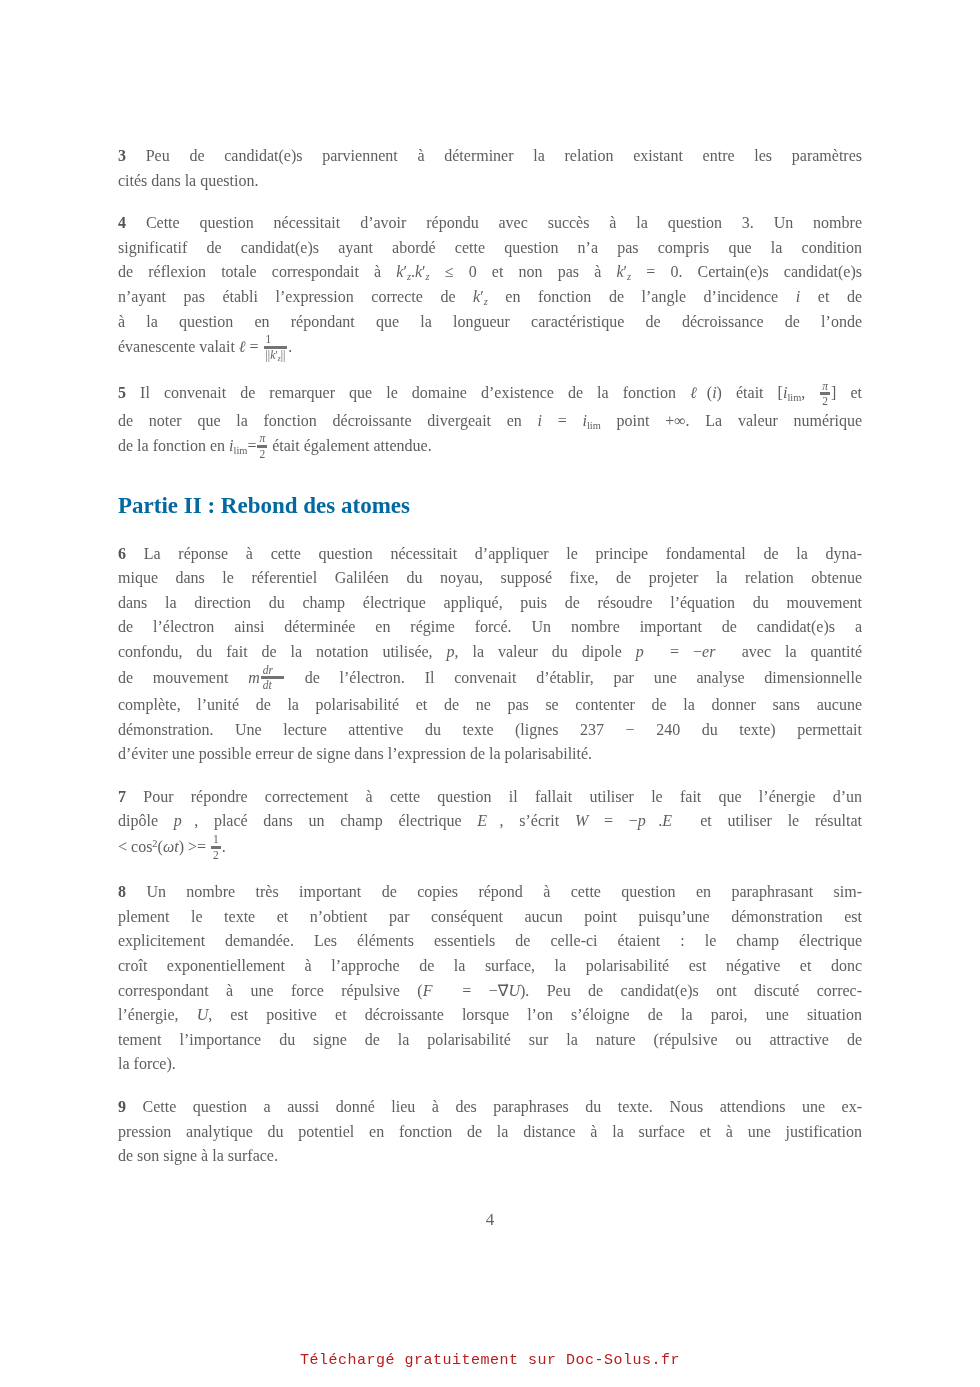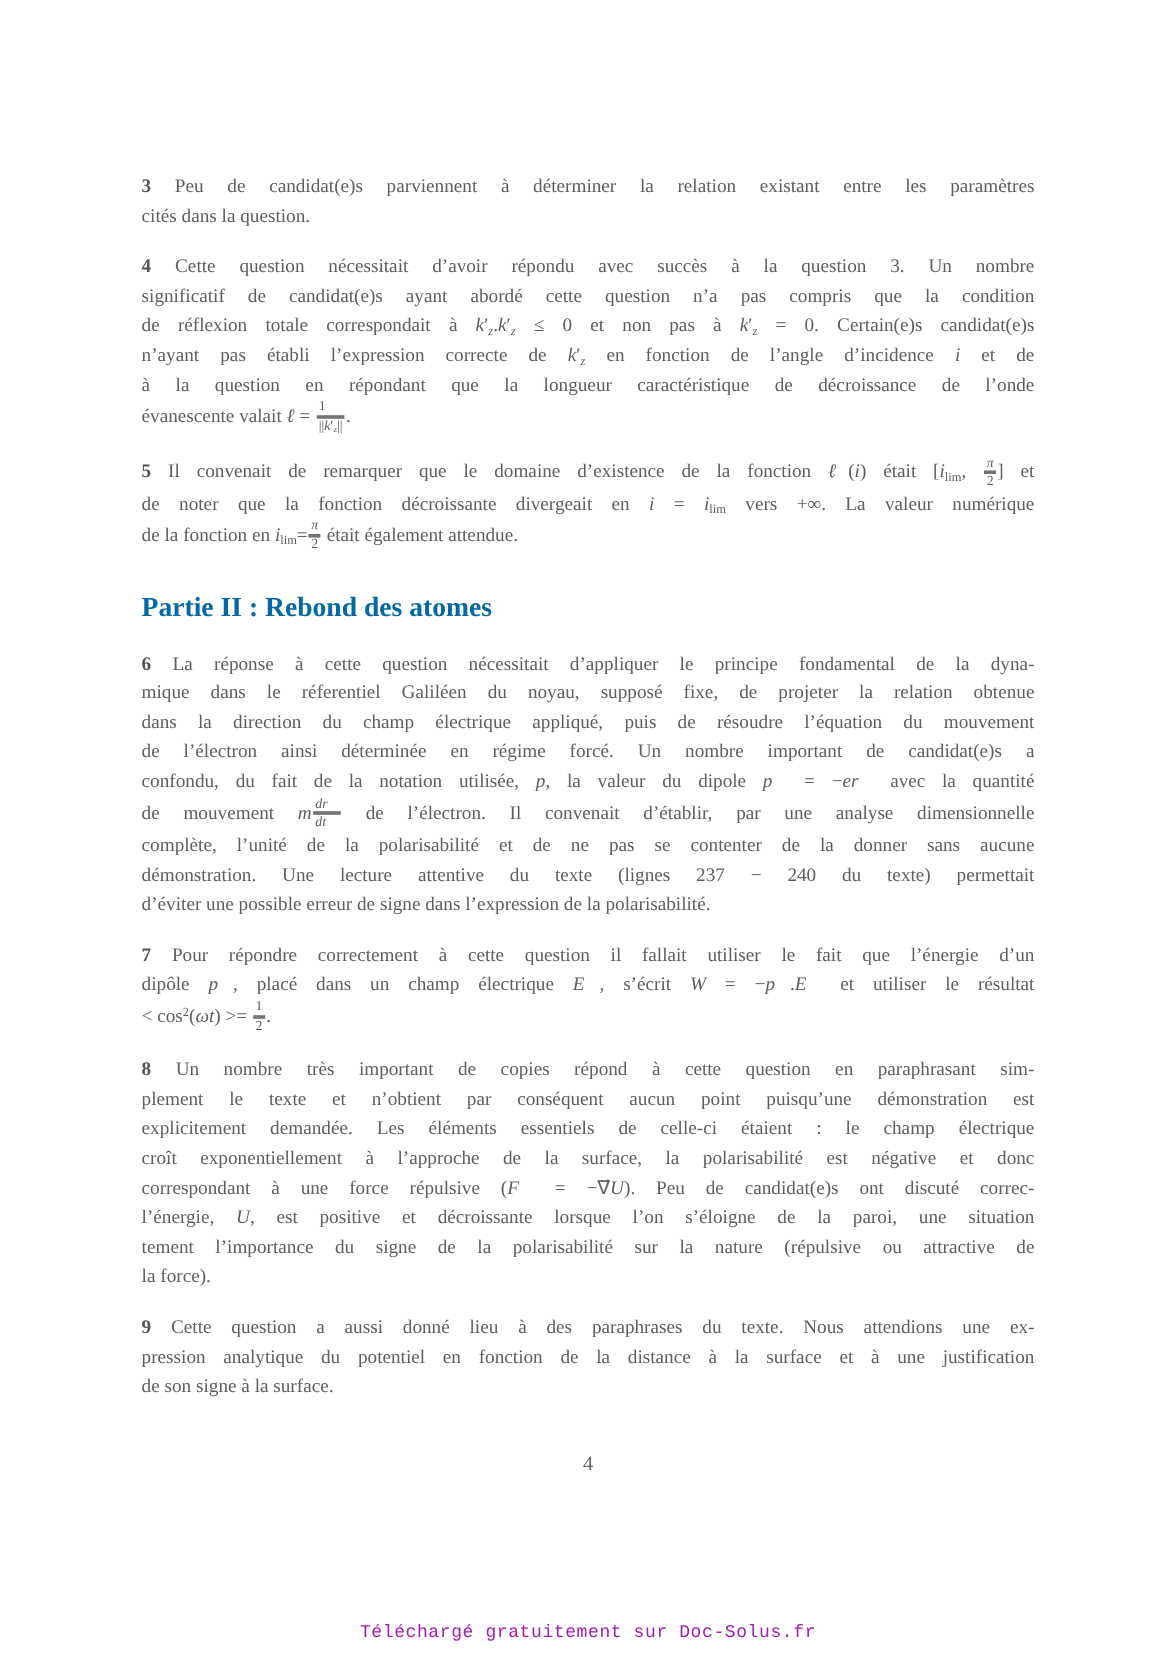--- a/index.html
+++ b/index.html
@@ -25,21 +25,21 @@
   }
   .frac .num, .frac .den { display:block; padding:0 2px; }
   .frac .den { border-top:3px solid #737373; }
   .page-number {
     position:absolute; top:1210px; left:0; width:100%любой; width:100%;
     text-align:center; font-size:17px; color:#666666;
   }
   .footer {
     position:absolute; top:1352px; left:0; width:100%; text-align:center;
     font-family:"Liberation Mono","DejaVu Sans Mono",monospace;
-    font-size:15px; color:#a21caf; letter-spacing:0.5px;
+    font-size:15px; color:#b91c1c; letter-spacing:0.5px;
   }
 </style>
 </head>
 <body>
 
 <div class="page">
   <div class="content" id="doc-content">
       <div class="paragraph">
         <div class="pline"><span class="bf">3</span><span class="rn"> Peu de candidat(e)s parviennent à déterminer la relation existant entre les paramètres</span></div>
         <div class="pline"><span class="rn">cités dans la question.</span></div>
@@ -47,21 +47,21 @@
       <div class="paragraph">
         <div class="pline"><span class="bf">4</span><span class="rn"> Cette question nécessitait d’avoir répondu avec succès à la question 3. Un nombre</span></div>
         <div class="pline"><span class="rn">significatif de candidat(e)s ayant abordé cette question n’a pas compris que la condition</span></div>
         <div class="pline"><span class="rn">de réflexion totale correspondait à </span><span class="it">k</span><span class="rn">′</span><span class="sb"><span class="it">z</span></span><span class="rn">.</span><span class="it">k</span><span class="rn">′</span><span class="sb"><span class="it">z</span></span><span class="rn"> ≤ 0 et non pas à </span><span class="it">k</span><span class="rn">′</span><span class="sb"><span class="it">z</span></span><span class="rn"> = 0. Certain(e)s candidat(e)s</span></div>
         <div class="pline"><span class="rn">n’ayant pas établi l’expression correcte de </span><span class="it">k</span><span class="rn">′</span><span class="sb"><span class="it">z</span></span><span class="rn"> en fonction de l’angle d’incidence </span><span class="it">i</span><span class="rn"> et de</span></div>
         <div class="pline"><span class="rn">à la question en répondant que la longueur caractéristique de décroissance de l’onde</span></div>
         <div class="pline"><span class="rn">évanescente valait </span><span class="it">ℓ</span><span class="rn"> = </span><span class="frac"><span class="num"><span class="rn">1</span></span><span class="den"><span class="rn">||</span><span class="it">k</span><span class="rn">′</span><span class="sb"><span class="it">z</span></span><span class="rn">||</span></span></span><span class="rn">.</span></div>
       </div>
       <div class="paragraph">
         <div class="pline"><span class="bf">5</span><span class="rn"> Il convenait de remarquer que le domaine d’existence de la fonction </span><span class="it">ℓ</span><span class="rn">(</span><span class="it">i</span><span class="rn">) était [</span><span class="it">i</span><span class="sb"><span class="rn">lim</span></span><span class="rn">, </span><span class="frac"><span class="num"><span class="it">π</span></span><span class="den"><span class="rn">2</span></span></span><span class="rn">] et</span></div>
-        <div class="pline"><span class="rn">de noter que la fonction décroissante divergeait en </span><span class="it">i</span><span class="rn"> = </span><span class="it">i</span><span class="sb"><span class="rn">lim</span></span><span class="rn"> vers +∞. La valeur numérique</span></div>
+        <div class="pline"><span class="rn">de noter que la fonction décroissante divergeait en </span><span class="it">i</span><span class="rn"> = </span><span class="it">i</span><span class="sb"><span class="rn">lim</span></span><span class="rn"> point +∞. La valeur numérique</span></div>
         <div class="pline"><span class="rn">de la fonction en </span><span class="it">i</span><span class="sb"><span class="rn">lim</span></span><span class="rn">=</span><span class="frac"><span class="num"><span class="it">π</span></span><span class="den"><span class="rn">2</span></span></span><span class="rn"> était également attendue.</span></div>
       </div>
       <div class="heading">Partie II : Rebond des atomes</div>
       <div class="paragraph">
         <div class="pline"><span class="bf">6</span><span class="rn"> La réponse à cette question nécessitait d’appliquer le principe fondamental de la dyna-</span></div>
         <div class="pline"><span class="rn">mique dans le réferentiel Galiléen du noyau, supposé fixe, de projeter la relation obtenue</span></div>
         <div class="pline"><span class="rn">dans la direction du champ électrique appliqué, puis de résoudre l’équation du mouvement</span></div>
         <div class="pline"><span class="rn">de l’électron ainsi déterminée en régime forcé. Un nombre important de candidat(e)s a</span></div>
         <div class="pline"><span class="rn">confondu, du fait de la notation utilisée, </span><span class="it">p</span><span class="rn">, la valeur du dipole </span><span class="it">p⃗</span><span class="rn"> = −</span><span class="it">er⃗</span><span class="rn"> avec la quantité</span></div>
         <div class="pline"><span class="rn">de mouvement </span><span class="it">m</span><span class="frac"><span class="num"><span class="it">dr⃗</span></span><span class="den"><span class="it">dt</span></span></span><span class="rn"> de l’électron. Il convenait d’établir, par une analyse dimensionnelle</span></div>

